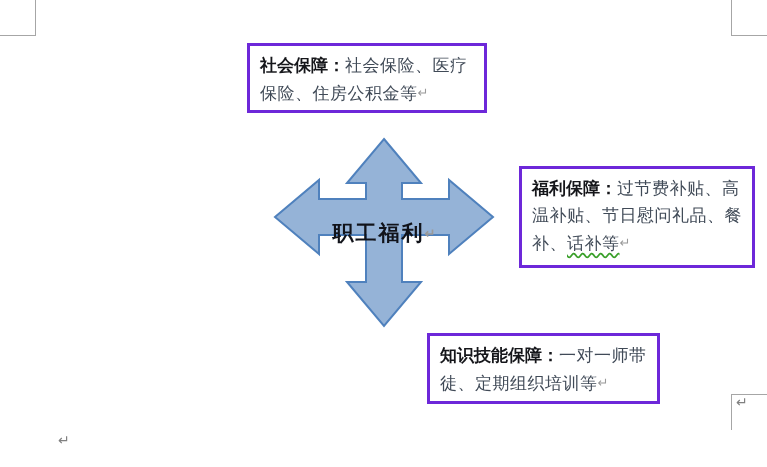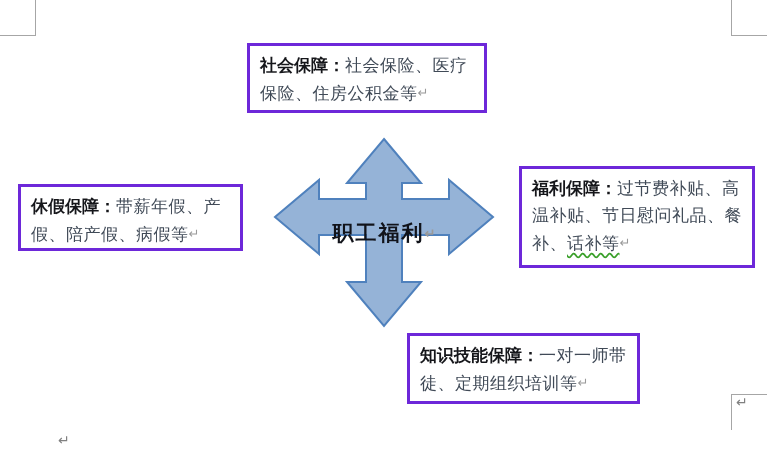--- a/index.html
+++ b/index.html
@@ -71,21 +71,21 @@
     text-decoration: underline wavy #3aa02a;
     text-decoration-skip-ink: none;
     text-underline-offset: 3px;
     margin-top: 48px;
   }
 
   #box-social    { left: 247px; top: 43px;  width: 240px; height: 70px; }
   #box-leave     { left: 18px;  top: 184px; width: 225px; height: 67px; }
   #box-welfare   { left: 519px; top: 166px; width: 236px; height: 102px; }
   #box-health    { left: 85px;  top: 336px; width: 240px; height: 70px; }
-  #box-skill     { left: 407px; top: 333px; width: 233px; height: 71px; }
+  #box-skill     { left: 427px; top: 333px; width: 233px; height: 71px; }
 
   
   #quad-arrow {
     position: absolute;
     left: 253px;
     top: 137px;
     width: 262px;
     height: 192px;
   }
   #quad-arrow svg { display: block; width: 100%; height: 100%; }
@@ -122,23 +122,20 @@
 <div id="page">
 
   <div class="crop-mark crop-tl" id="crop-tl"></div>
   <div class="crop-mark crop-tr" id="crop-tr"></div>
   <div class="crop-mark crop-br" id="crop-br"></div>
 
   <div class="textbox" id="box-social">
     <span class="lead">社会保障：</span><span>社会保险、医疗保险、住房公积金等</span><span class="pilcrow">↵</span>
   </div>
 
-  <div class="textbox" id="box-leave">
-    <span class="lead">休假保障：</span><span>带薪年假、产假、陪产假、病假等</span><span class="pilcrow">↵</span>
-  </div>
 
   <div class="textbox" id="box-welfare">
     <span class="lead">福利保障：</span><span>过节费补贴、高温补贴、节日慰问礼品、餐补、</span><span class="sq">话补等</span><span class="pilcrow">↵</span>
   </div>
 
 
   <div class="textbox" id="box-skill">
     <span class="lead">知识技能保障：</span><span>一对一师带徒、定期组织培训等</span><span class="pilcrow">↵</span>
   </div>
 

